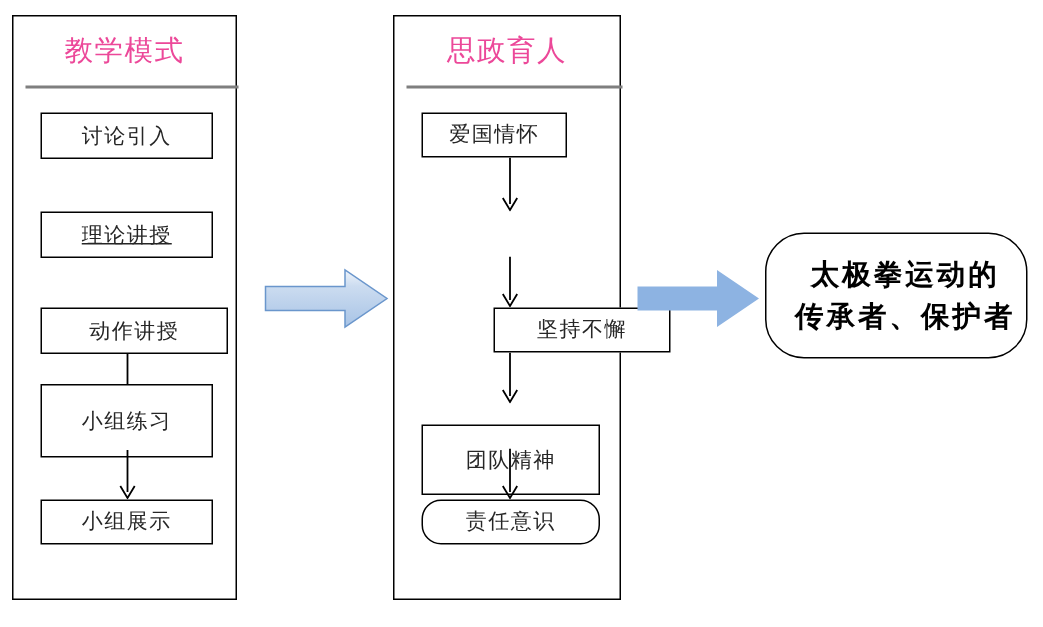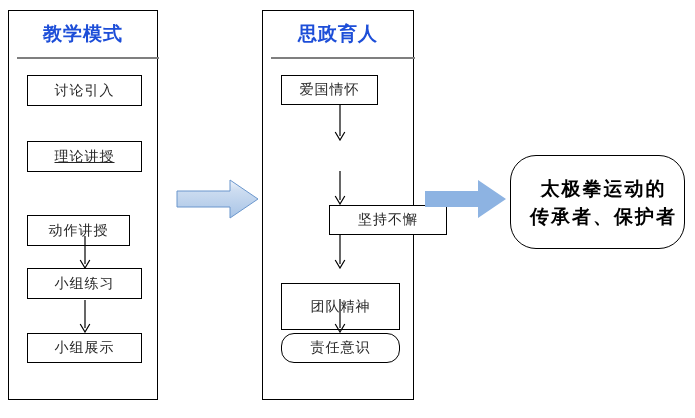--- a/index.html
+++ b/index.html
@@ -28,22 +28,22 @@
   .column-header {
     position: absolute;
     left: 0;
     right: 0;
     top: 0;
     height: 46px;
     display: flex;
     align-items: center;
     justify-content: center;
     font-size: 19px;
-    font-weight: bold;
-    color: #1d4ed8;
+    font-weight: normal;
+    color: #ec4899;
     letter-spacing: 1px;
   }
   .column-divider {
     position: absolute;
     left: 8px;
     right: -2px;
     top: 46px;
     height: 0;
     border-top: 2px solid #7f7f7f;
   }
@@ -102,30 +102,30 @@
 
   <div class="column" style="left:8px; top:10px; width:150px; height:390px;">
     <div class="column-header">教学模式</div>
     <div class="column-divider"></div>
   </div>
 
   <div class="step-box" style="left:27px; top:75px; width:115px; height:31px;">讨论引入</div>
 
   <div class="step-box" style="left:27px; top:141px; width:115px; height:31px;text-decoration:underline;">理论讲授</div>
 
-  <div class="step-box" style="left:27px; top:215px; width:103px; height:31px;">动作讲授</div>
+  <div class="step-box" style="left:27px; top:205px; width:125px; height:31px;">动作讲授</div>
 
   <div class="v-arrow" style="left:78px; top:236px; height:33px;">
     <svg width="14" height="33" viewBox="0 0 14 33">
       <line x1="7" y1="0" x2="7" y2="28" stroke="#000000" stroke-width="1.2"></line>
       <path d="M 2.2 24 L 7 32 L 11.8 24" fill="none" stroke="#000000" stroke-width="1.2"></path>
     </svg>
   </div>
 
-  <div class="step-box" style="left:27px; top:268px; width:115px; height:31px;text-align:center;">小组练习</div>
+  <div class="step-box" style="left:27px; top:256px; width:115px; height:49px;text-align:center;">小组练习</div>
 
   <div class="v-arrow" style="left:78px; top:300px; height:33px;">
     <svg width="14" height="33" viewBox="0 0 14 33">
       <line x1="7" y1="0" x2="7" y2="28" stroke="#000000" stroke-width="1.2"></line>
       <path d="M 2.2 24 L 7 32 L 11.8 24" fill="none" stroke="#000000" stroke-width="1.2"></path>
     </svg>
   </div>
 
   <div class="step-box" style="left:27px; top:333px; width:115px; height:30px;">小组展示</div>
 
@@ -183,18 +183,18 @@
   </div>
 
   <div class="step-box" style="left:281px; top:333px; width:119px; height:30px;border-radius:13px;">责任意识</div>
 
   <div class="block-arrow" style="left:424px; top:178px; width:84px; height:42px;">
     <svg width="84" height="42" viewBox="0 0 84 42">
       <path d="M 1 13 L 54 13 L 54 2 L 82 21 L 54 40 L 54 29 L 1 29 Z" fill="#8db3e2" stroke="none"></path>
     </svg>
   </div>
 
-  <div class="rounded-box" style="left:510px; top:155px; width:175px; height:94px;padding-left:12px;">
+  <div class="rounded-box" style="left:510px; top:155px; width:175px; height:84px;padding-left:12px;">
     <span>太极拳运动的</span>
     <span>传承者、保护者</span>
   </div>
 
 </div>
 
 </body></html>

